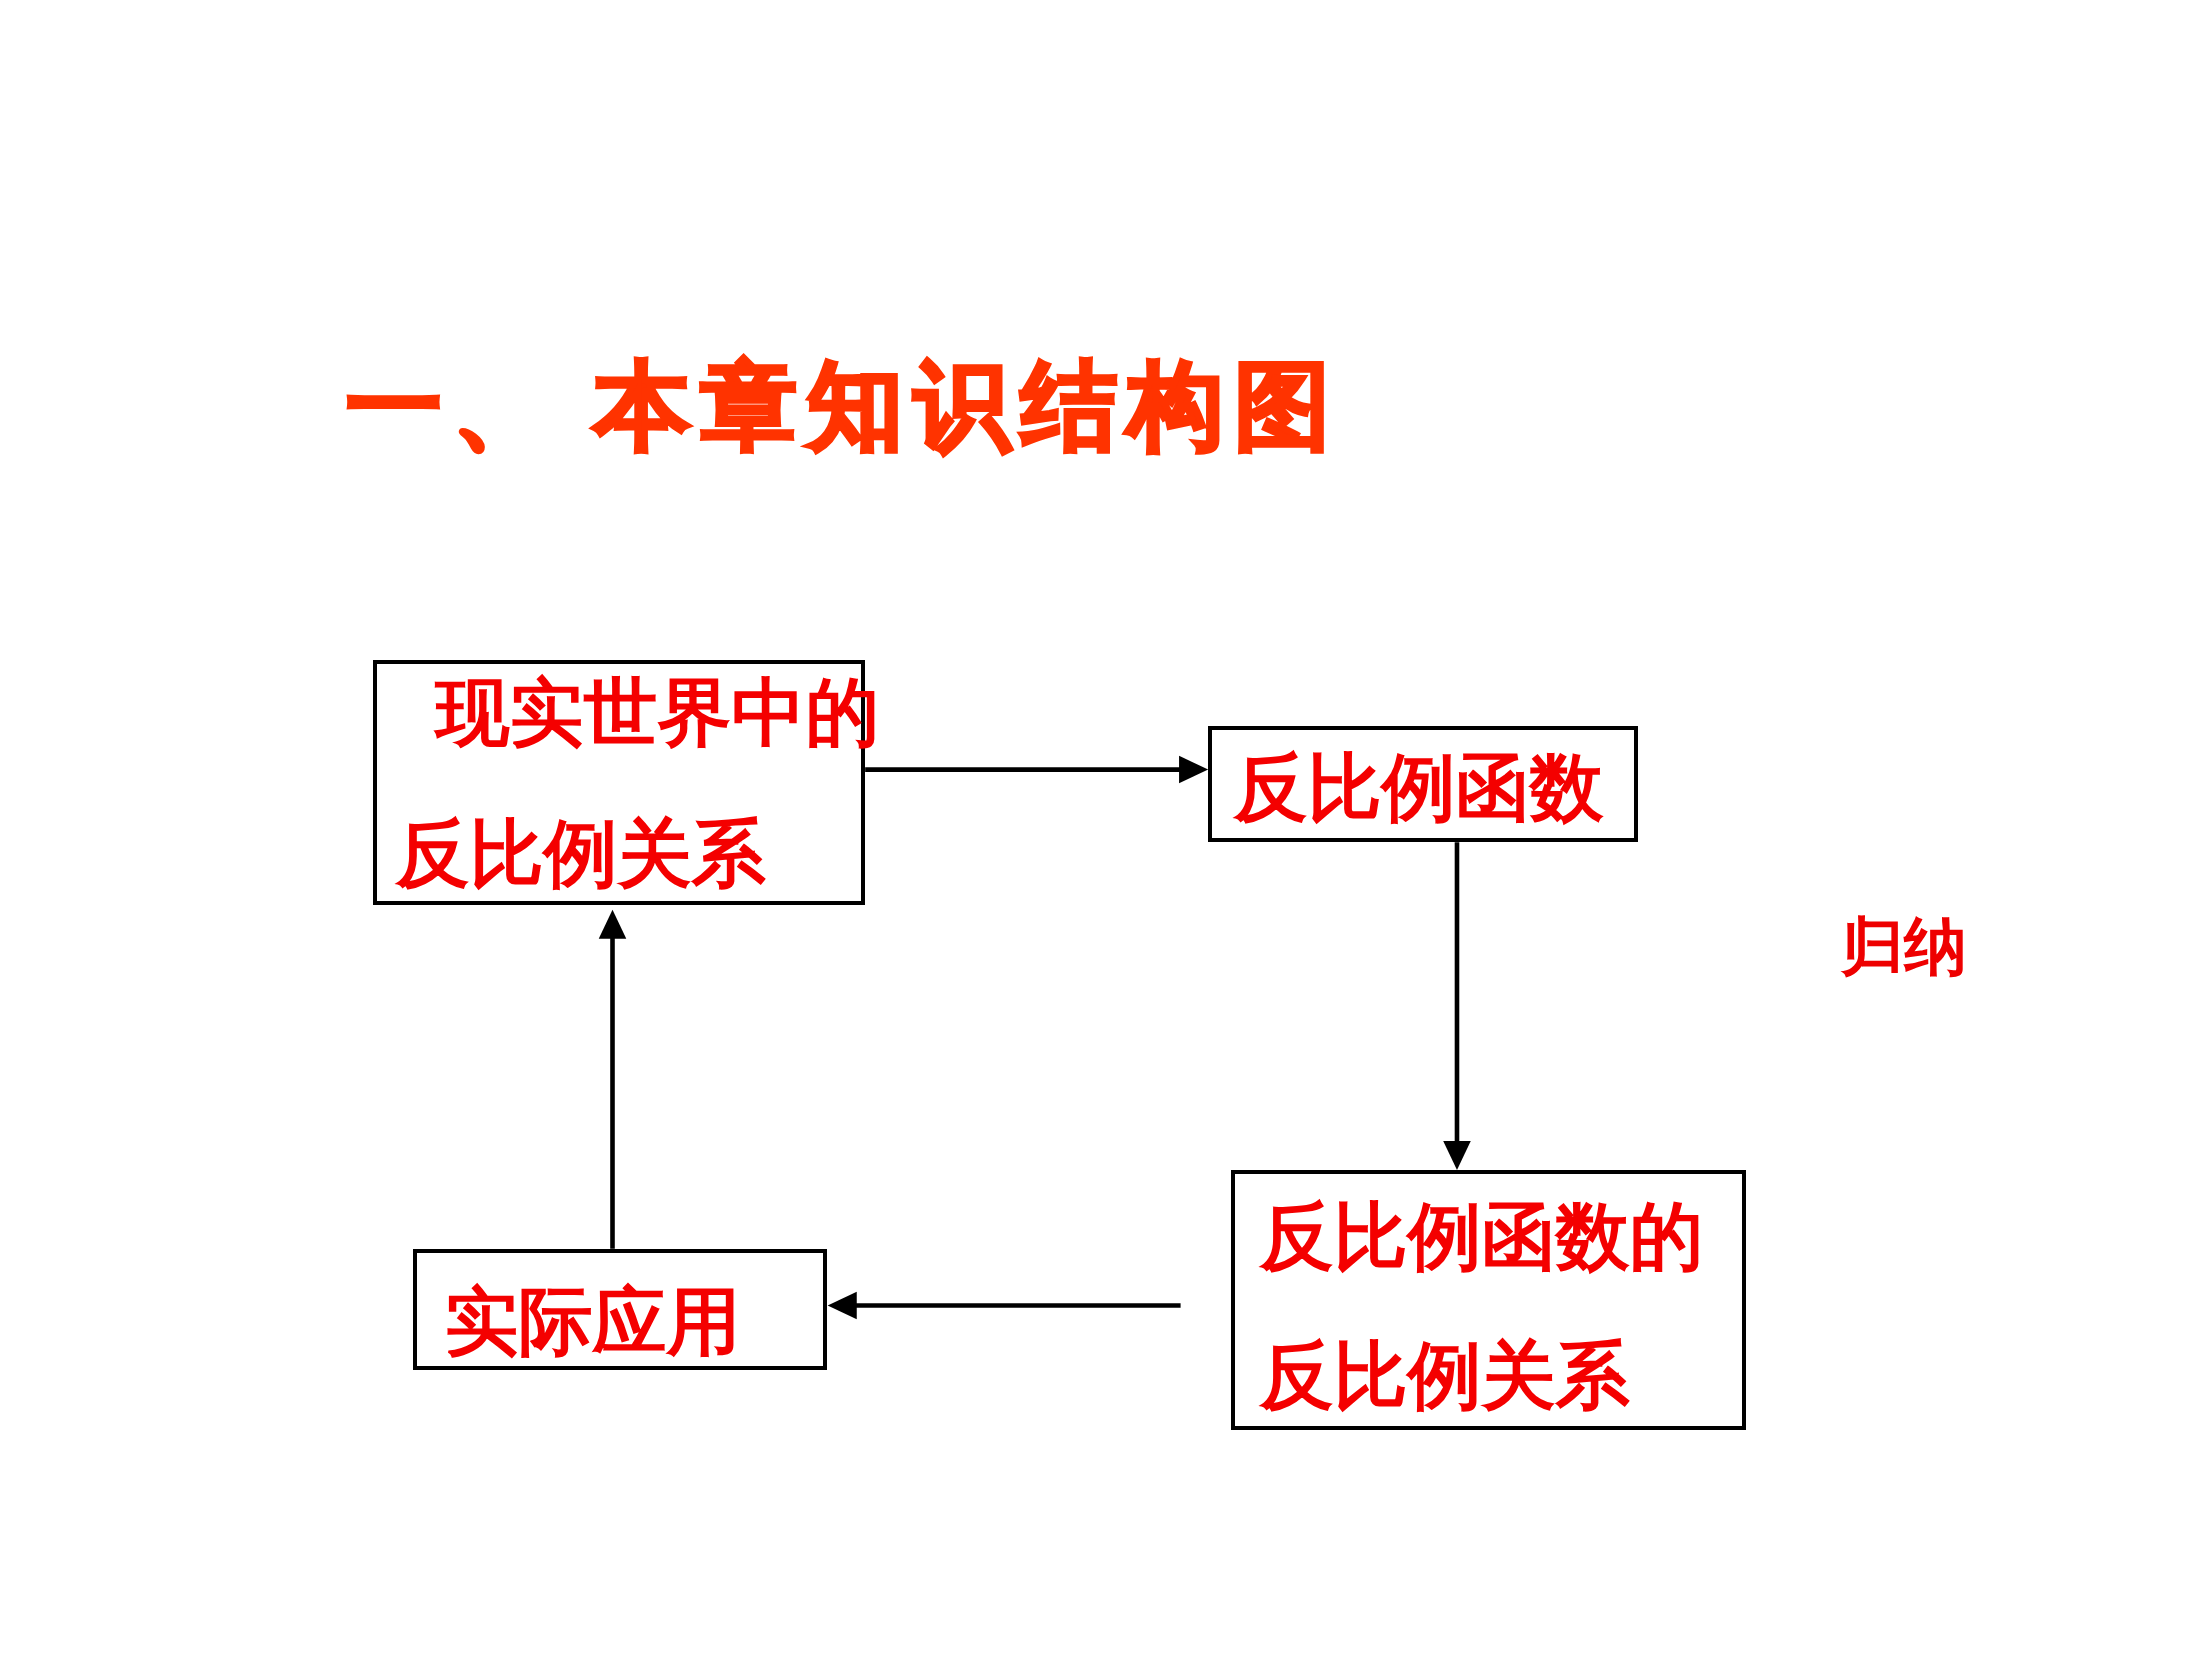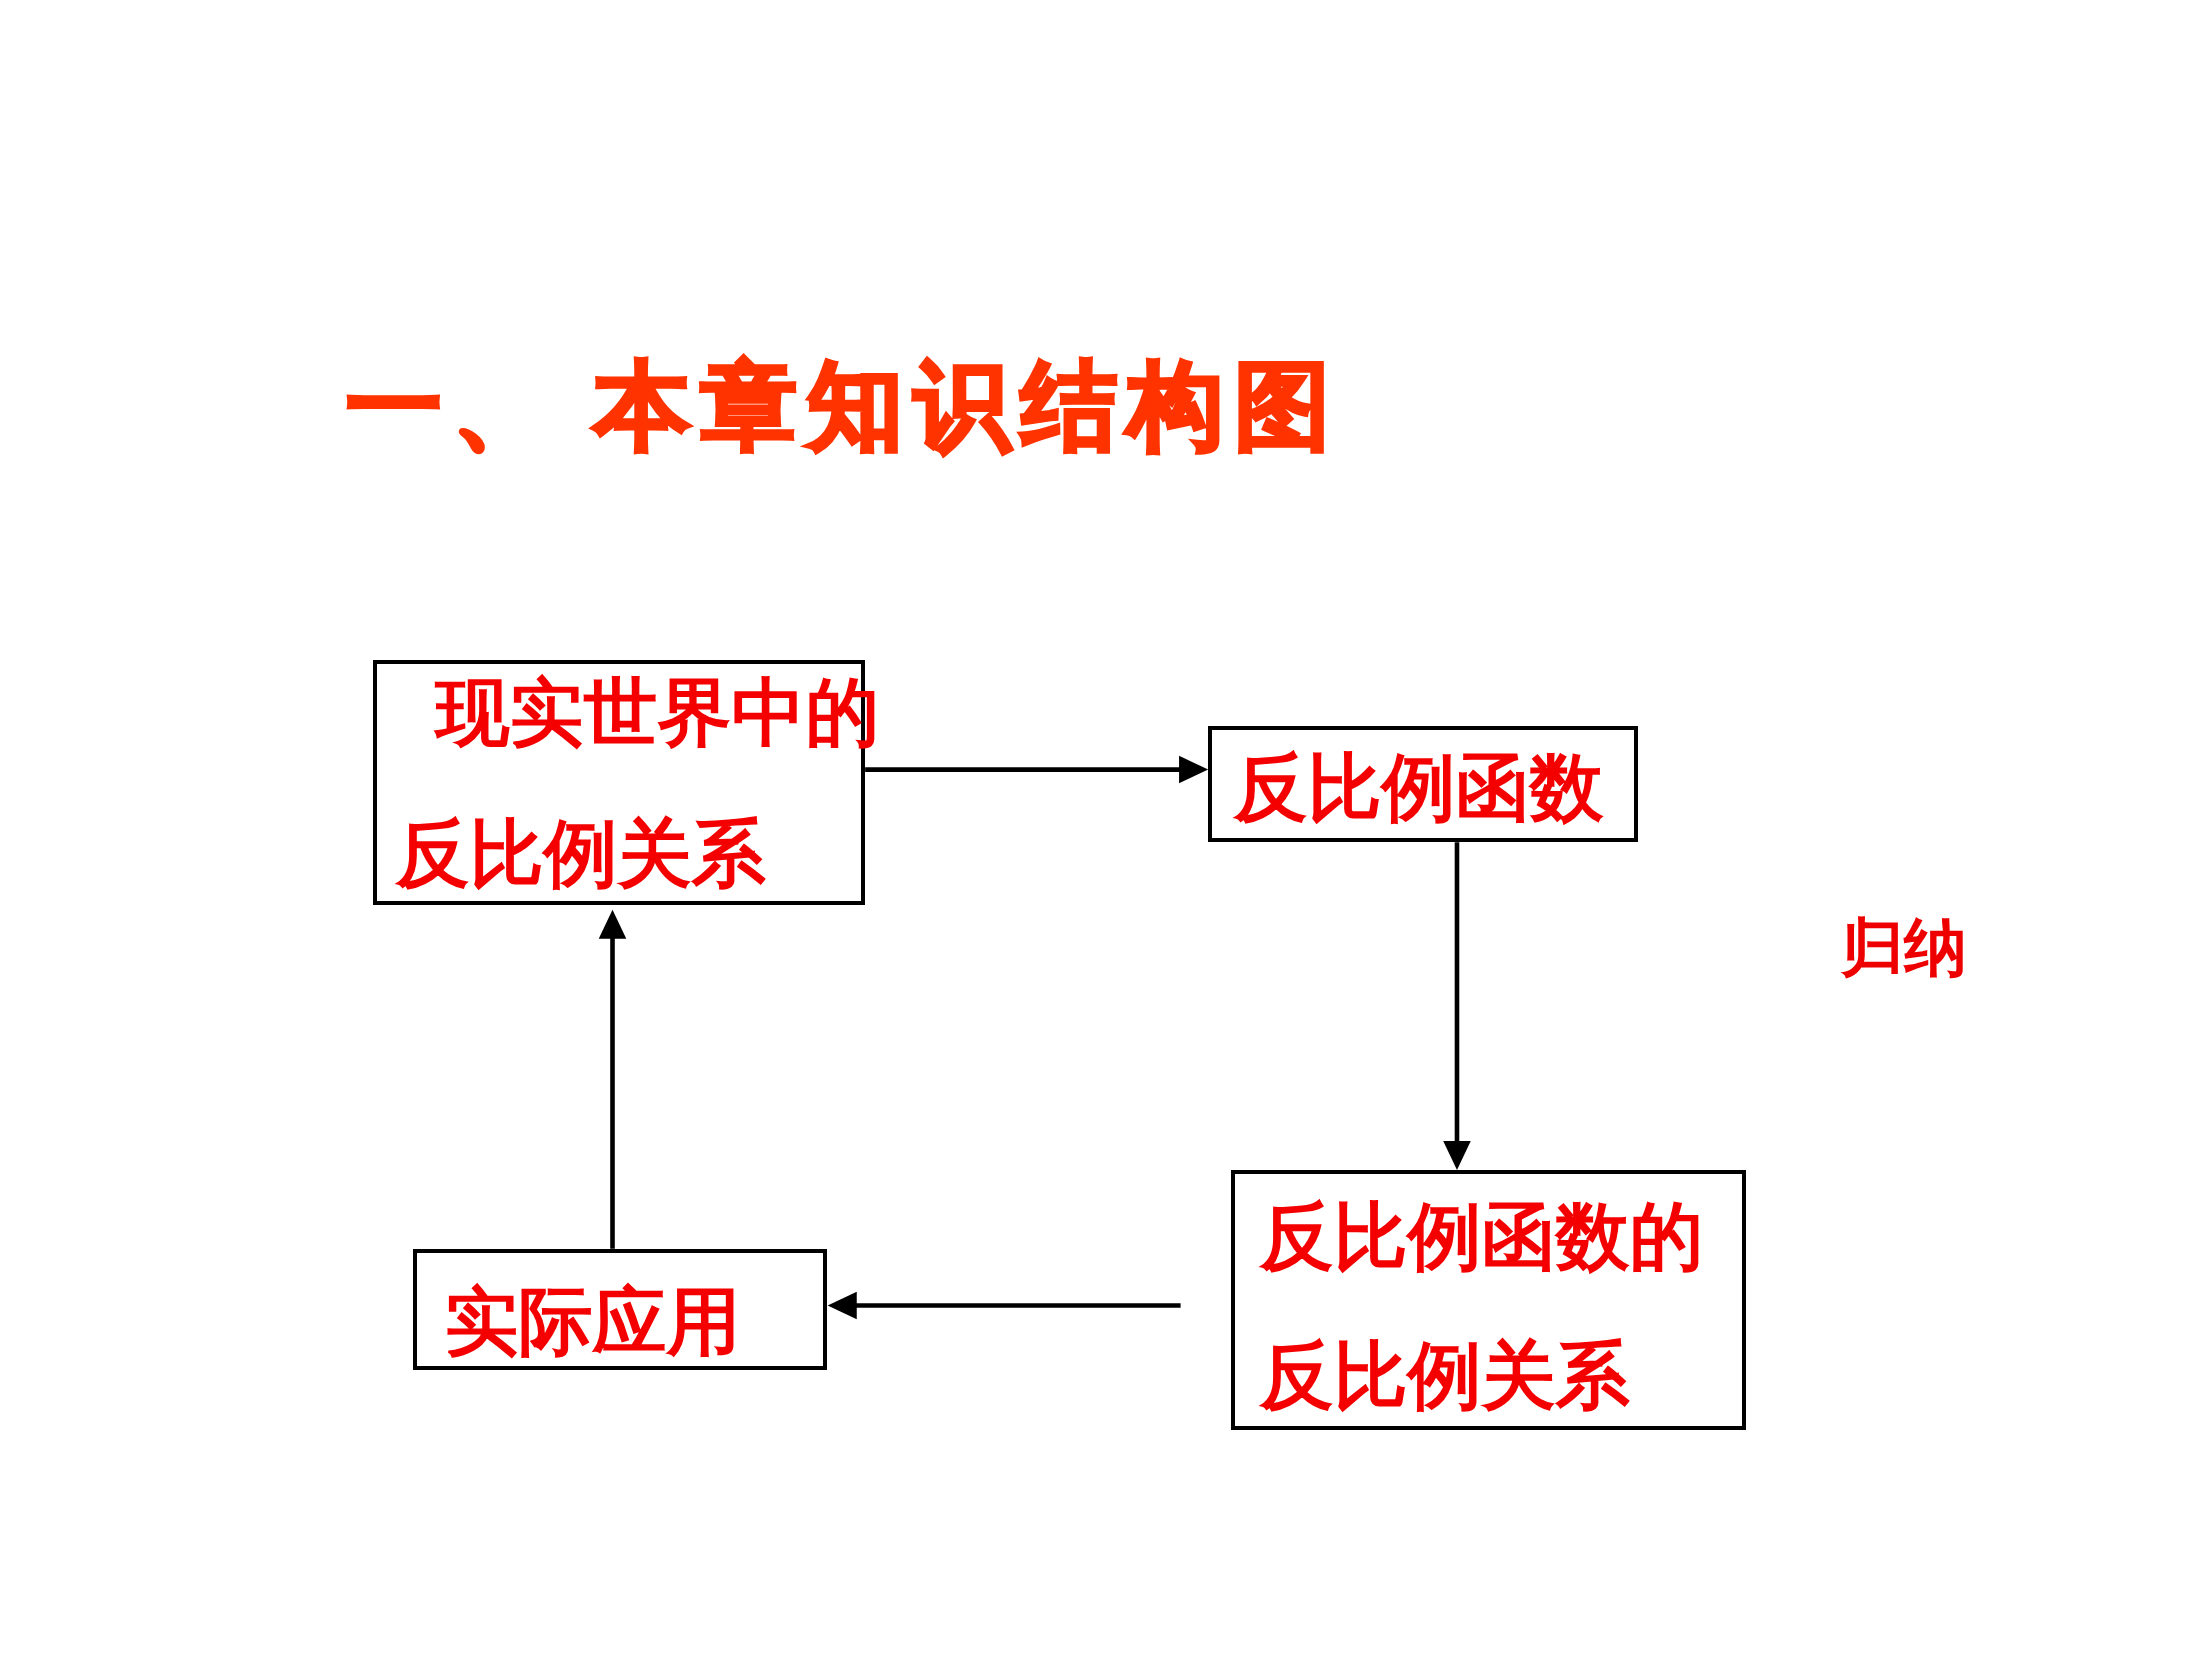--- a/index.html
+++ b/index.html
@@ -60,21 +60,21 @@
 
   .annotation {
     position: absolute;
     left: 1841px;
     top: 916px;
     font-size: 63px;
     line-height: 1;
     font-weight: bold;
     color: #EE0000;
     white-space: nowrap;
-    font-family: Liberation Sans, sans-serif;
+    font-family: Liberation Serif, serif;
   }
   .arrow-layer {
     position: absolute;
     left: 0;
     top: 0;
     width: 2205px;
     height: 1654px;
     pointer-events: none;
   }
   .arrow-line { stroke: #000000; stroke-width: 6; }

